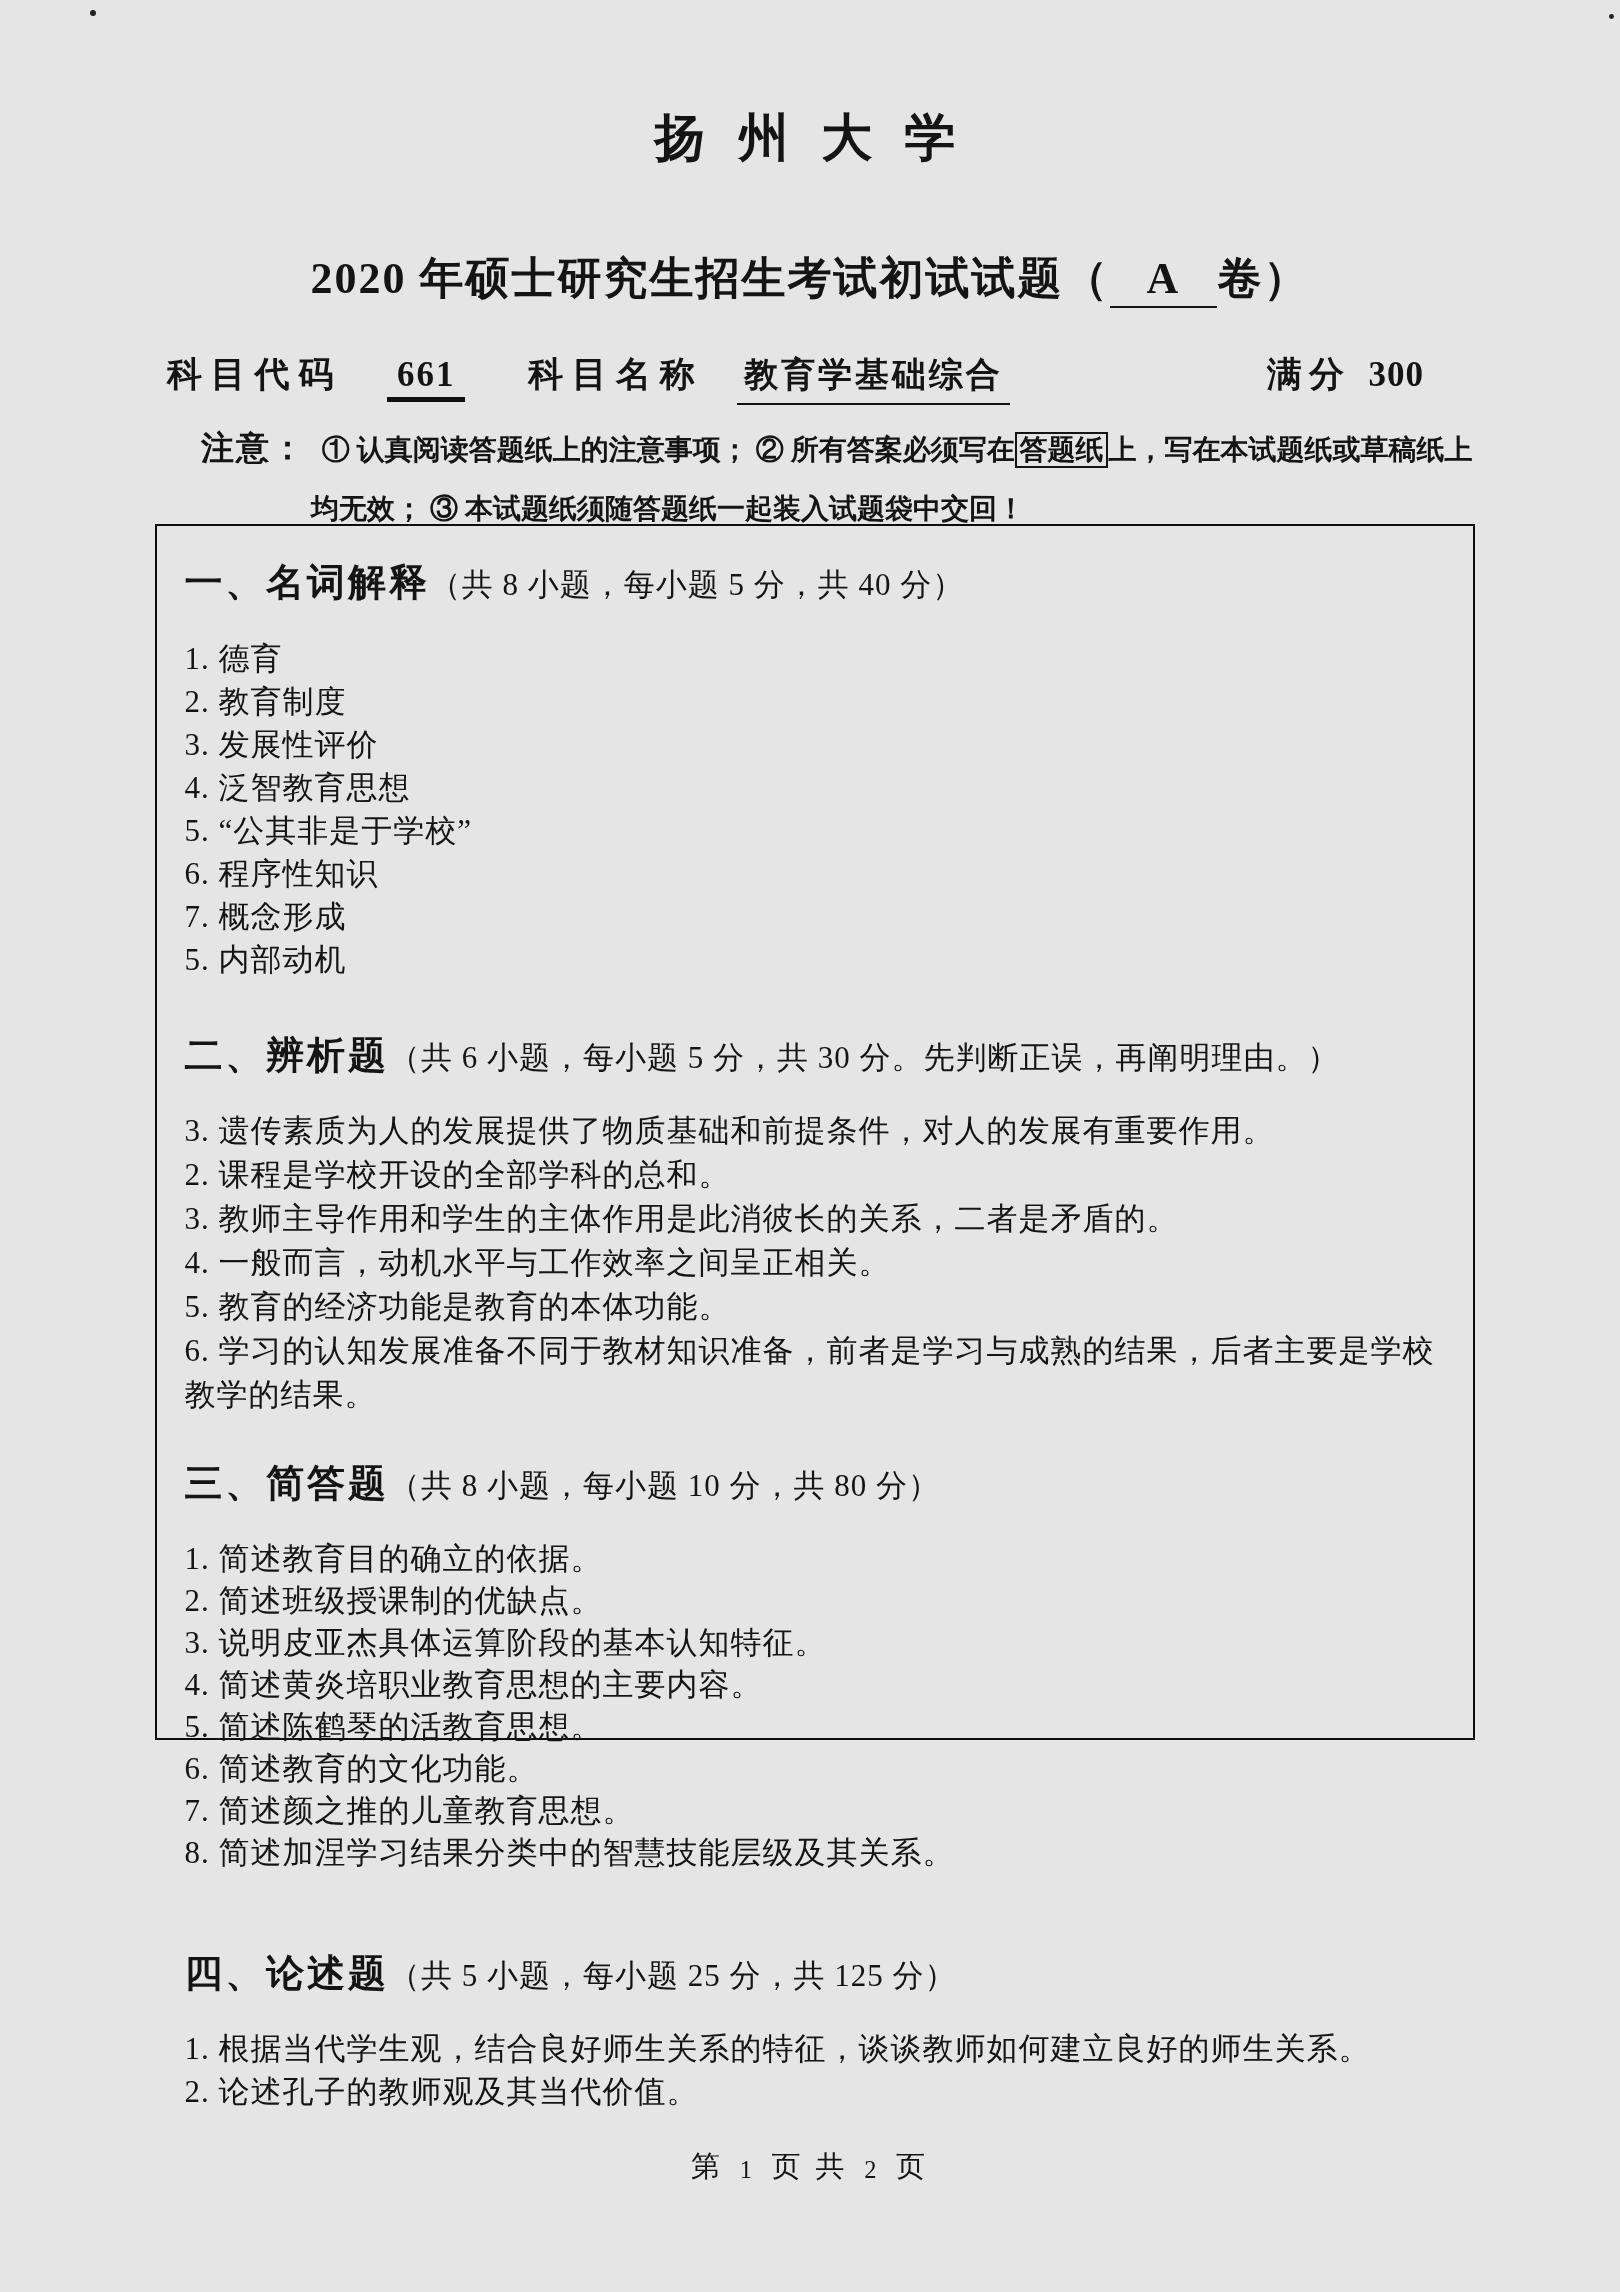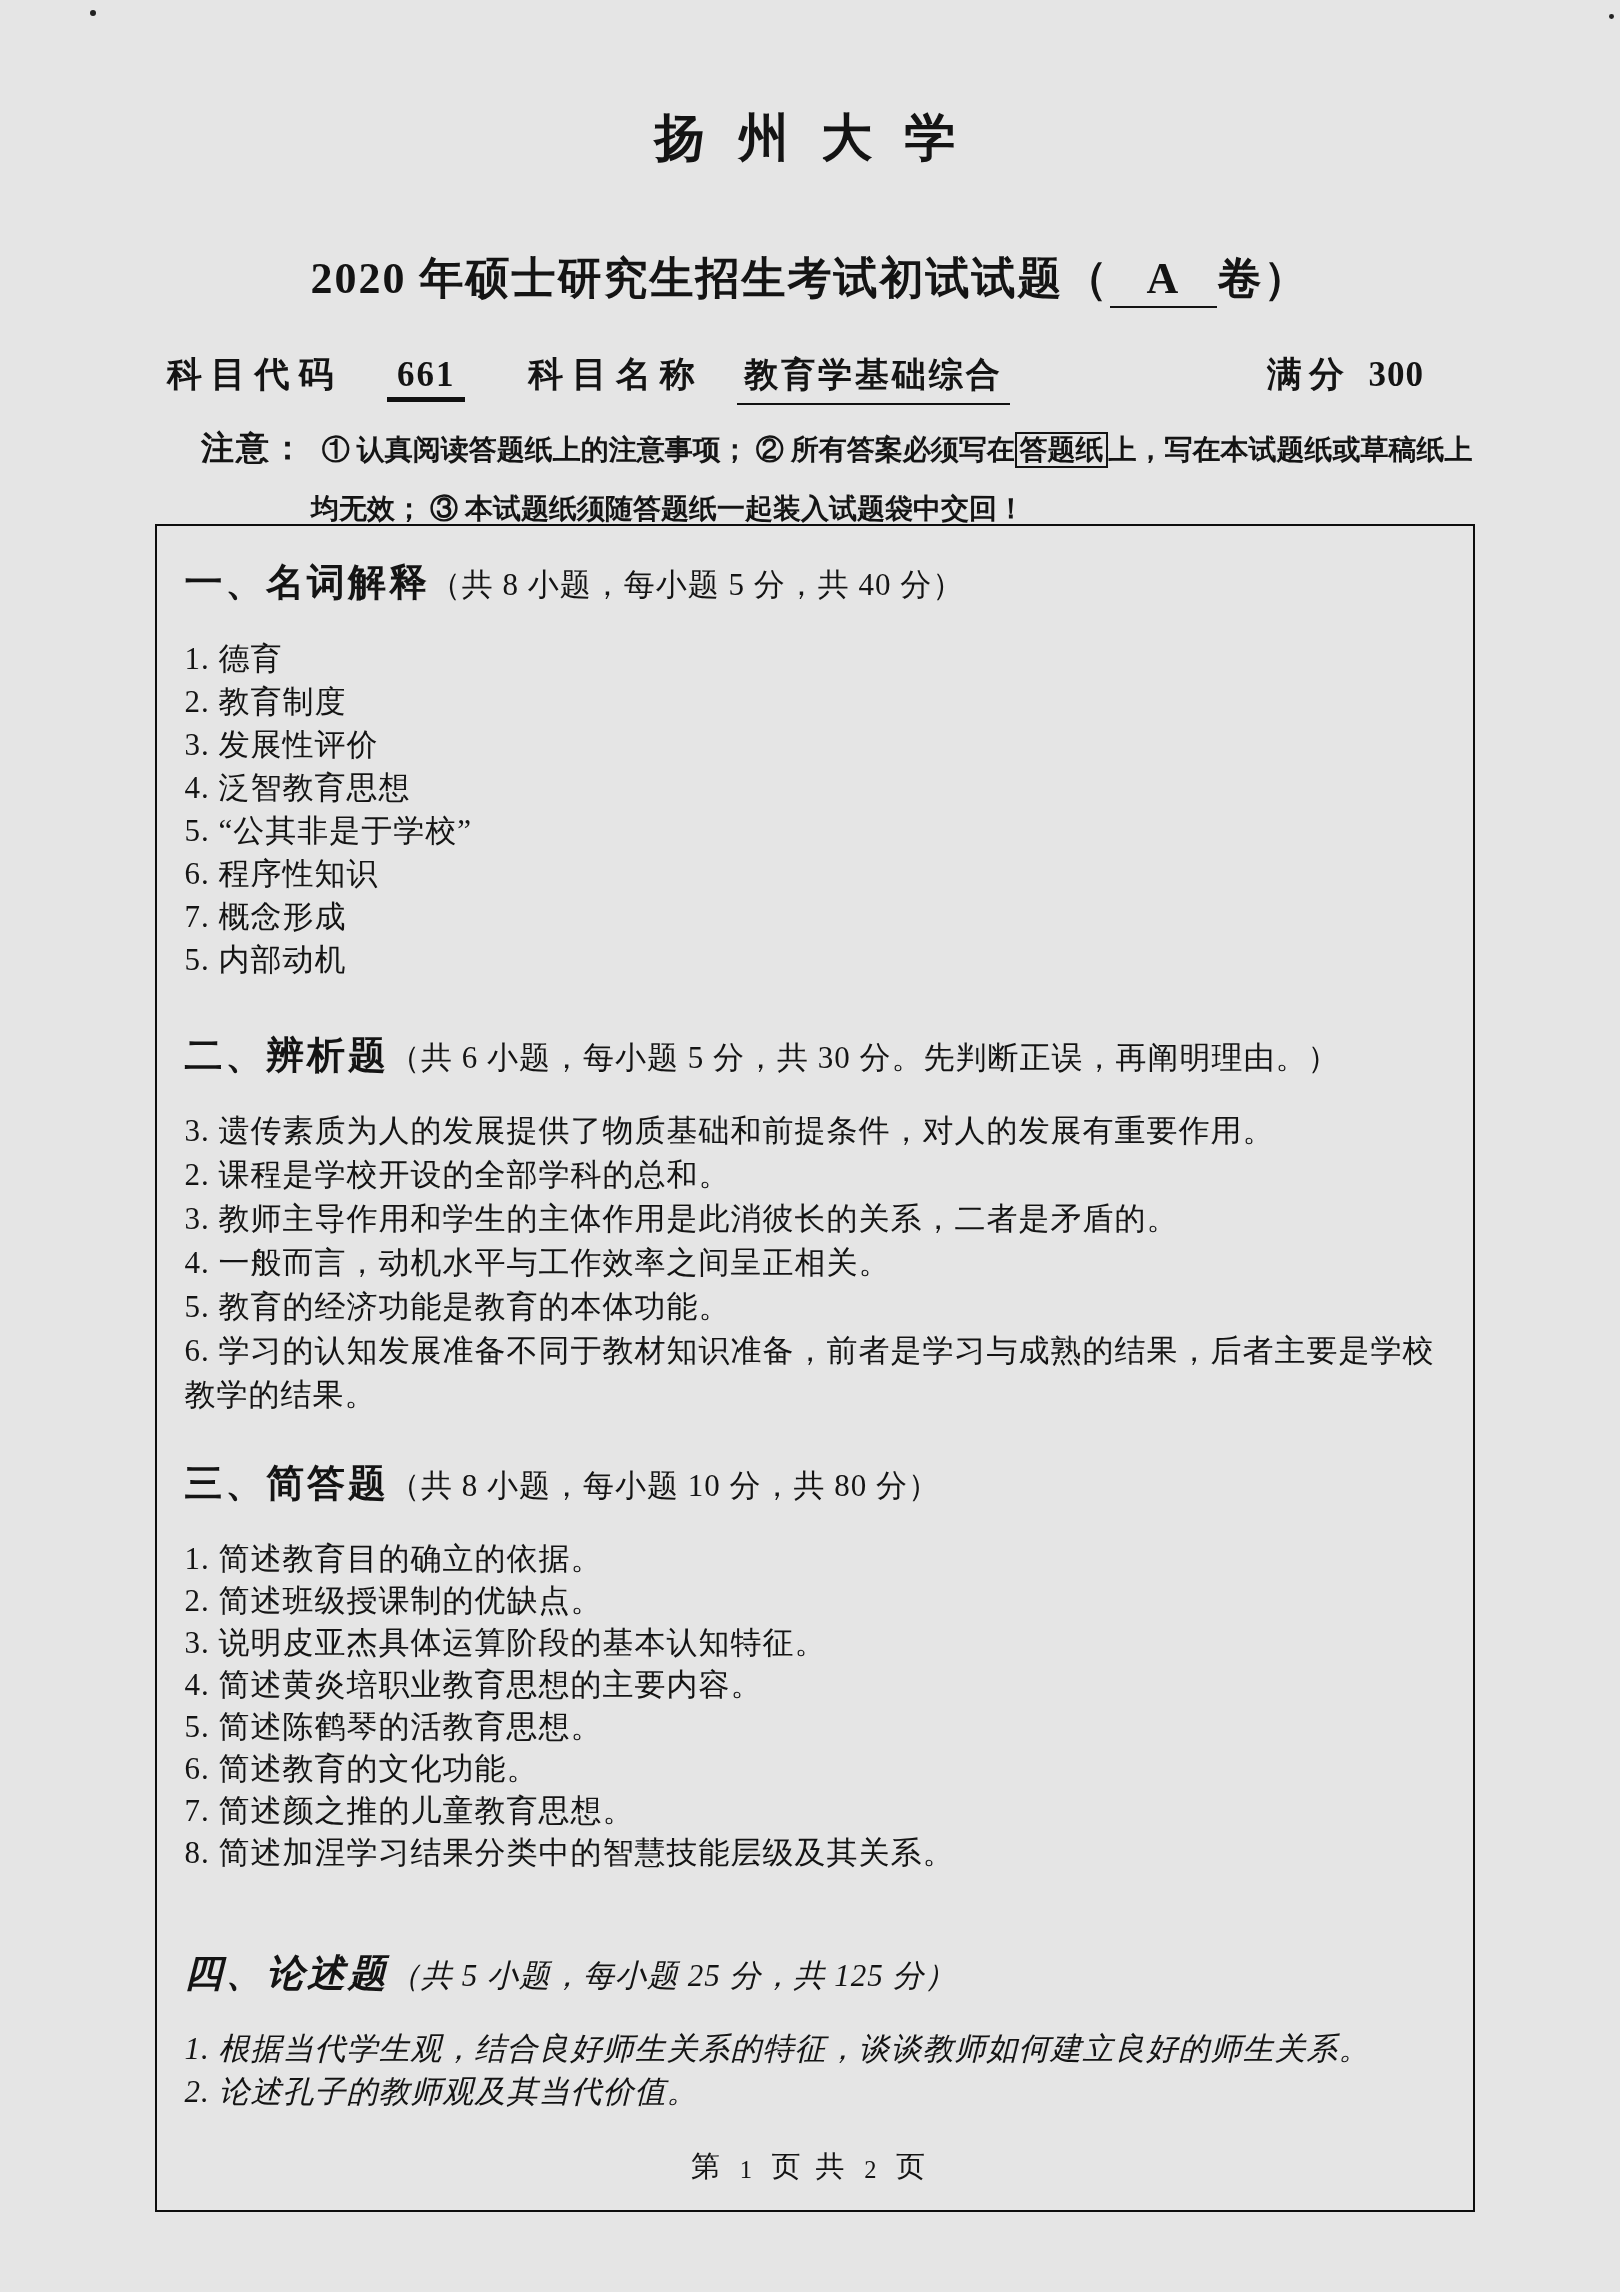--- a/index.html
+++ b/index.html
@@ -60,37 +60,37 @@
     position: absolute; top: 429px; left: 201px; right: 118px;
     font-size: 28px; font-weight: bold; line-height: 1.2;
   }
   .notice-line1 { white-space: nowrap; }
   .notice-label { font-size: 33px; margin-right: 15.7px; letter-spacing: 2px; }
   .boxed-term { border: 2px solid #141414; padding: 0 2.9px 1px 2.9px; }
   .notice-line2 { margin-top: 23.5px; padding-left: 110px; white-space: nowrap; }
 
   .qbox {
     position: absolute; left: 155px; top: 524px;
-    width: 1320px; height: 1688px;
+    width: 1320px; height: 1216px;
     border: 2.9px solid #0d0d0d;
     padding: 19.6px 25.5px 0 27.4px;
   }
   .qsection h2 { margin: 0; padding: 0; line-height: 47px; white-space: nowrap; }
   .sec-title { font-size: 38px; font-weight: bold; letter-spacing: 2.9px; }
   .sec-meta { font-size: 31px; font-weight: normal; letter-spacing: 1px; }
   .sec-items { margin-top: 25.5px; font-size: 31px; letter-spacing: 1px; }
   .q-item { line-height: 43px; }
 
   #sec-1 { margin-top: 13.7px; }
   #sec-1 .q-item { line-height: 43px; }
   #sec-2 { margin-top: 51px; }
   #sec-2 .q-item { line-height: 44px; }
   #sec-3 { margin-top: 43px; }
   #sec-3 .q-item { line-height: 42px; }
-  #sec-4 { margin-top: 76px; font-style: italic; }
+  #sec-4 { margin-top: 76px; }
 
   .page-footer {
     position: absolute; top: 2147px; left: 0; width: 100%;
     text-align: center; font-size: 29px; letter-spacing: 3.9px;
     white-space: pre;
   }
   .pg-num { font-size: 24.5px; margin: 0 15.7px; position: relative; top: 2px; }
 </style>
 </head>
 <body>

